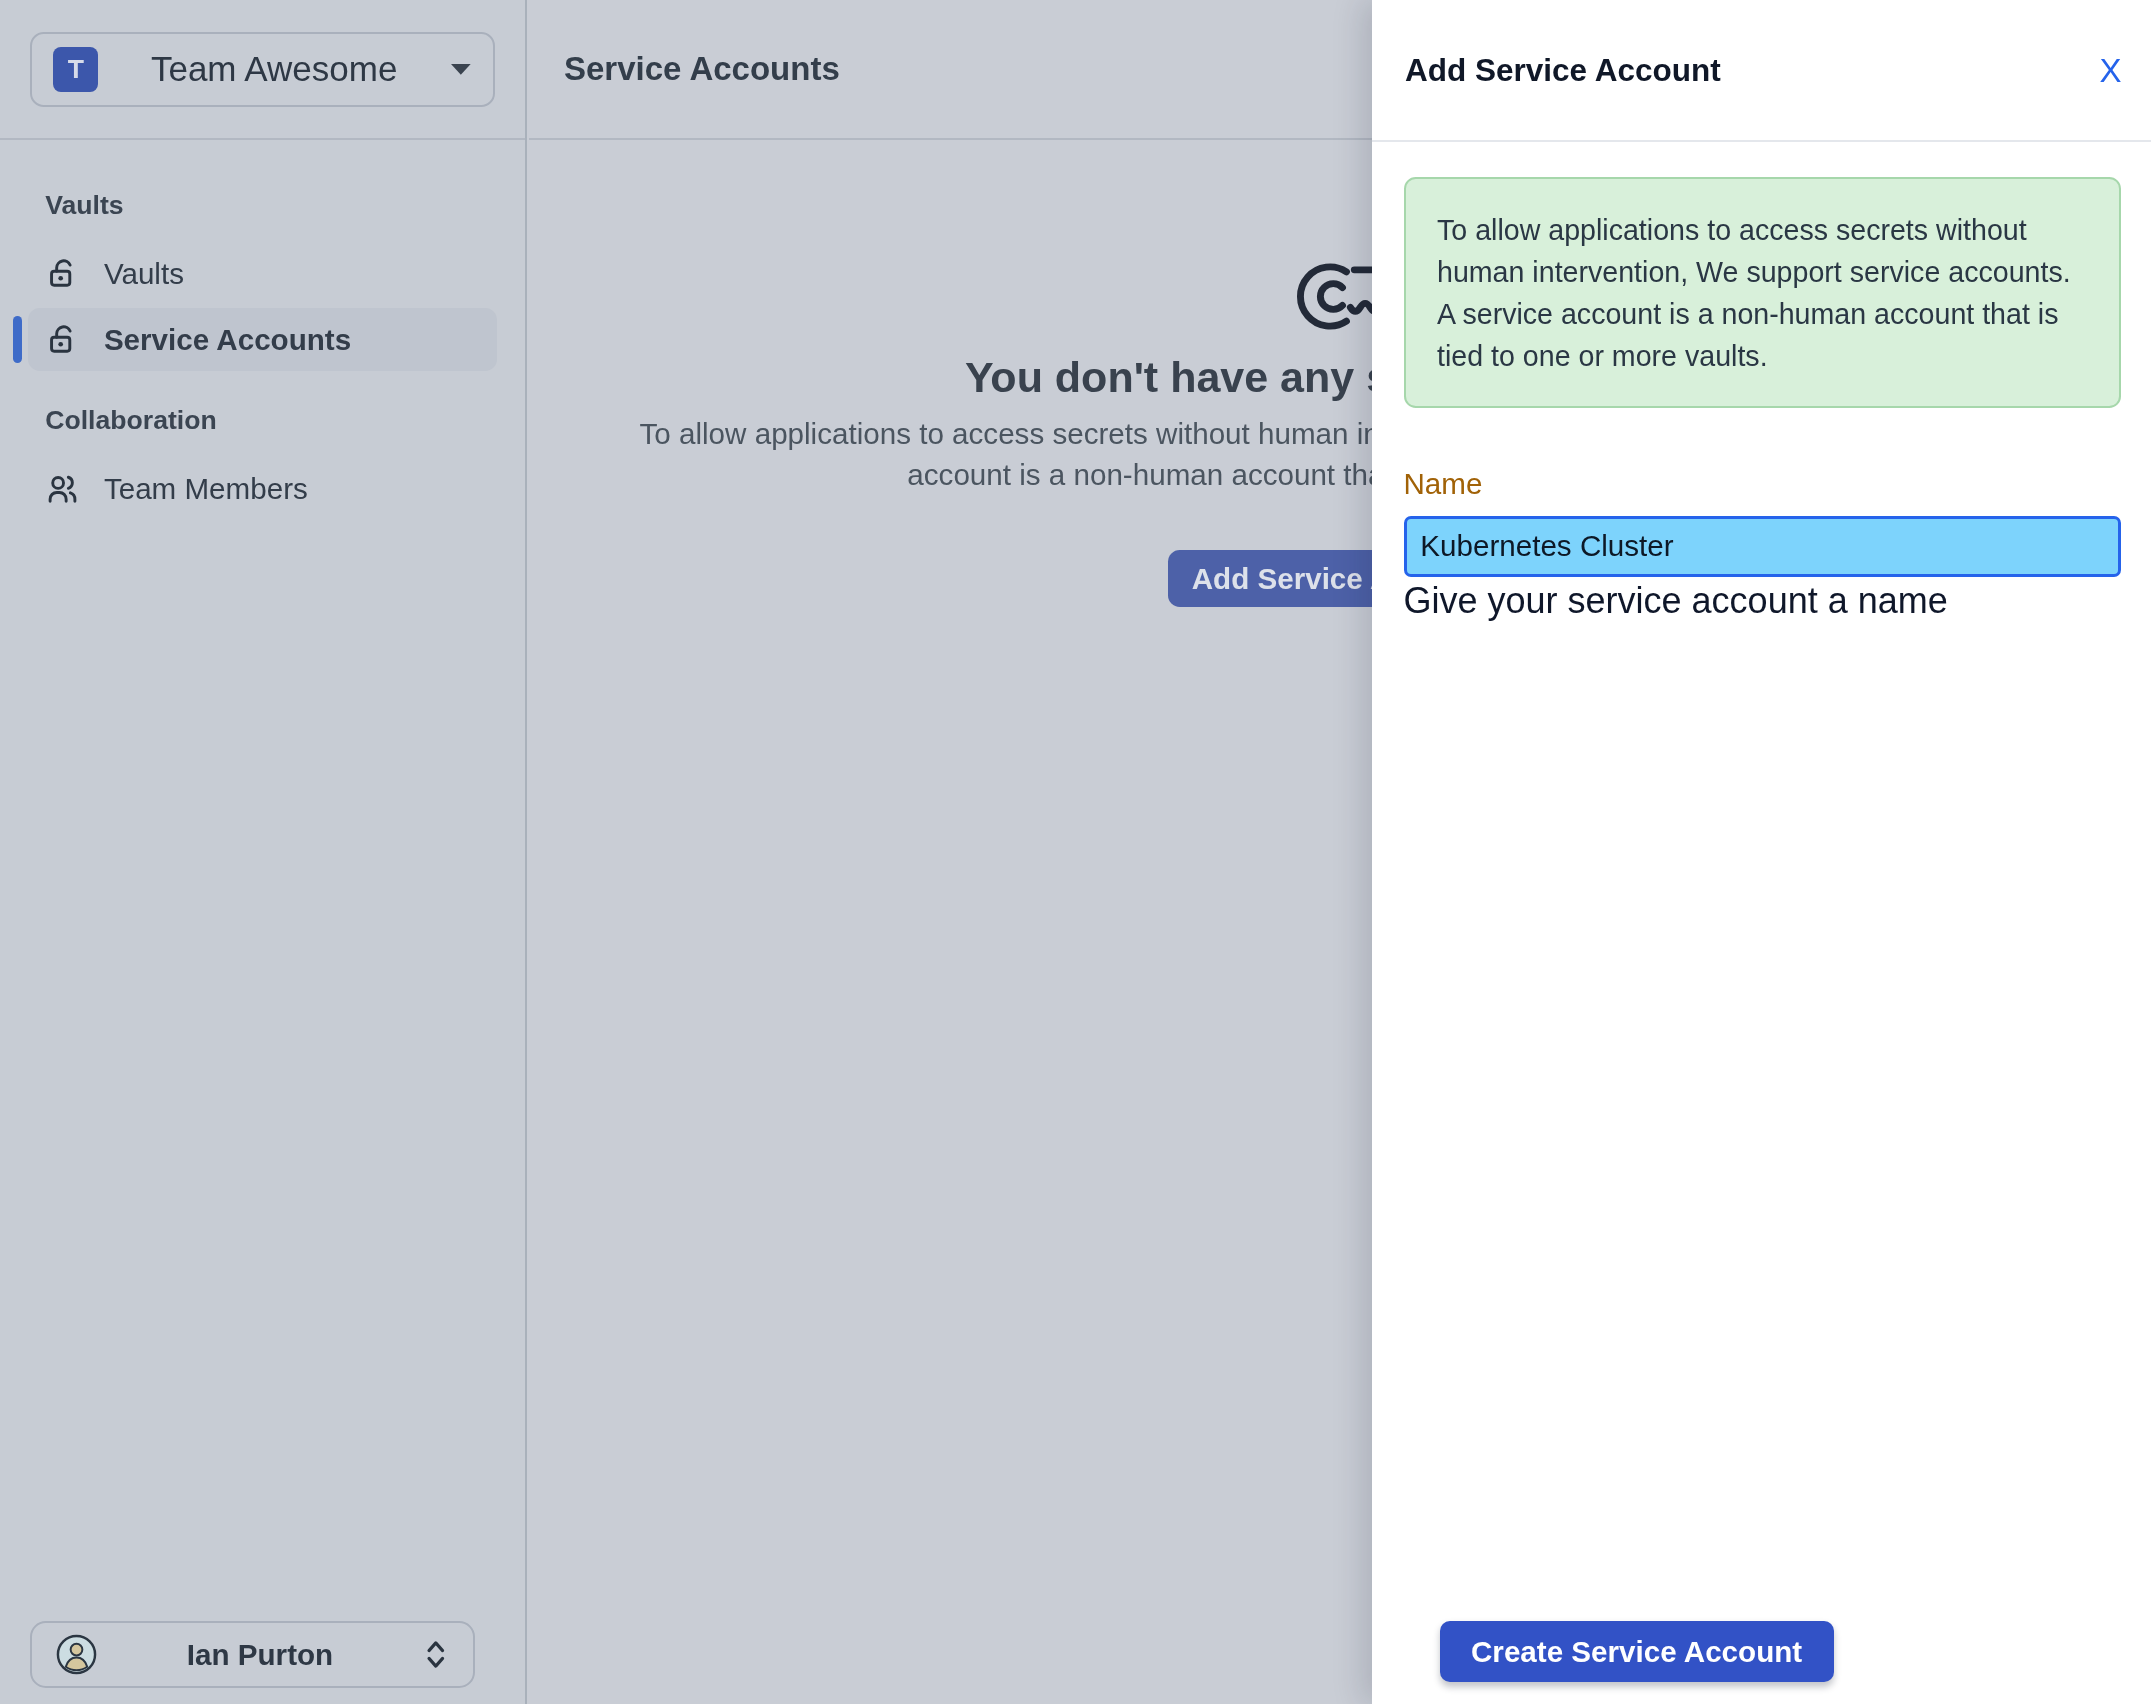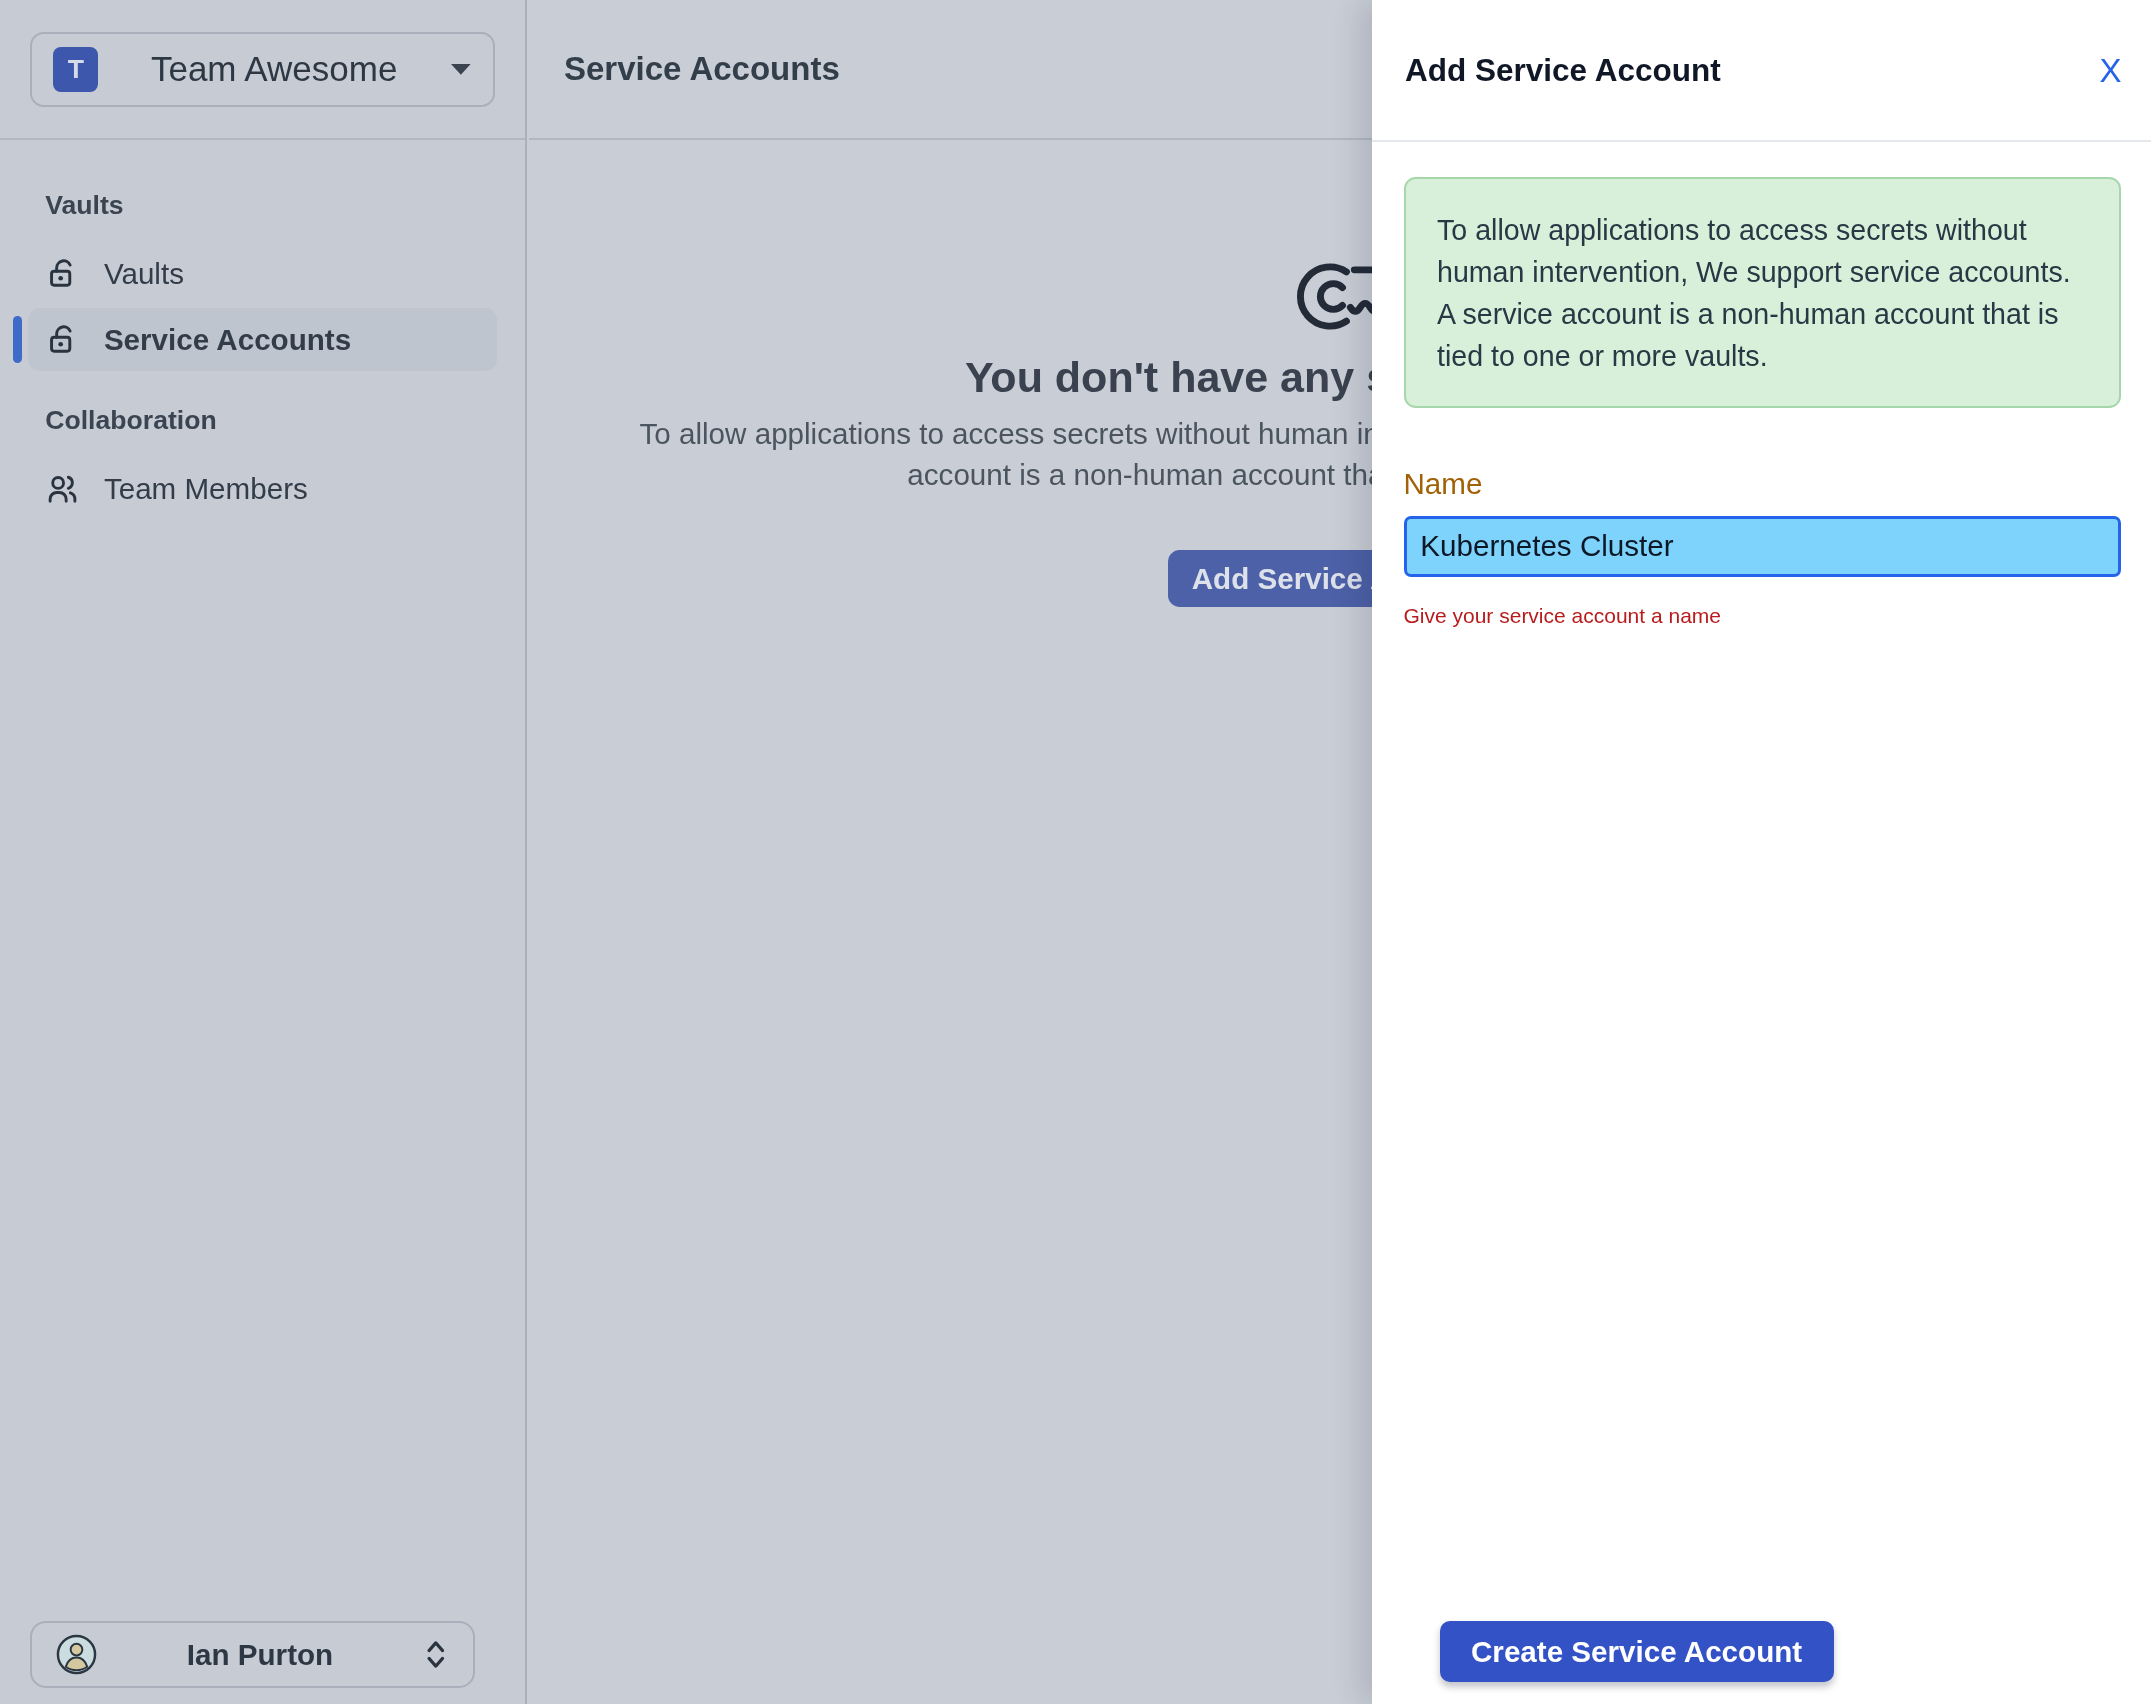--- a/index.html
+++ b/index.html
@@ -59,21 +59,21 @@
   .drawer-title { font-size:31.5px; font-weight:700; color:#101828; }
   .drawer-close { font-size:33px; font-weight:500; color:#2563eb; background:none; border:none;
                   cursor:pointer; font-family:inherit; line-height:1; }
   .drawer-body { flex:1; padding:35px 29.6px 0 31.5px; }
   .info-box { background:#d8f0da; border:2px solid #a6d7ab; border-radius:11.8px;
               padding:29.6px 31.5px; font-size:28.6px; line-height:42px; color:#2a3744; }
   .field-label { display:block; margin-top:57px; font-size:29.6px; color:#a16207; line-height:37px; }
   .name-input { display:block; margin-top:13.8px; width:100%; height:61px;
                 border:3.9px solid #2563eb; border-radius:7px; padding:0 13.8px;
                 font-size:29.6px; color:#0d1826; background:#7dd3fc; outline:none; font-family:inherit; }
-  .field-helper { margin-top:27px; font-size:21px; color:#b91c1c; }
+  .field-helper { margin-top:3px; font-size:36px; color:#0f172a; }
   .drawer-footer { flex:0 0 auto; padding:0 0 21.7px 31.5px; }
   .create-btn { height:61px; padding:0 31.5px; border-radius:9.9px; border:none;
                 background:#3252c6; color:#ffffff; font-size:29.6px; font-weight:700;
                 font-family:inherit; cursor:pointer; box-shadow:0 4.9px 7.9px rgba(15,23,42,0.25);margin-left:36px; }
 </style>
 </head>
 <body>
 
 <div class="app">
 

